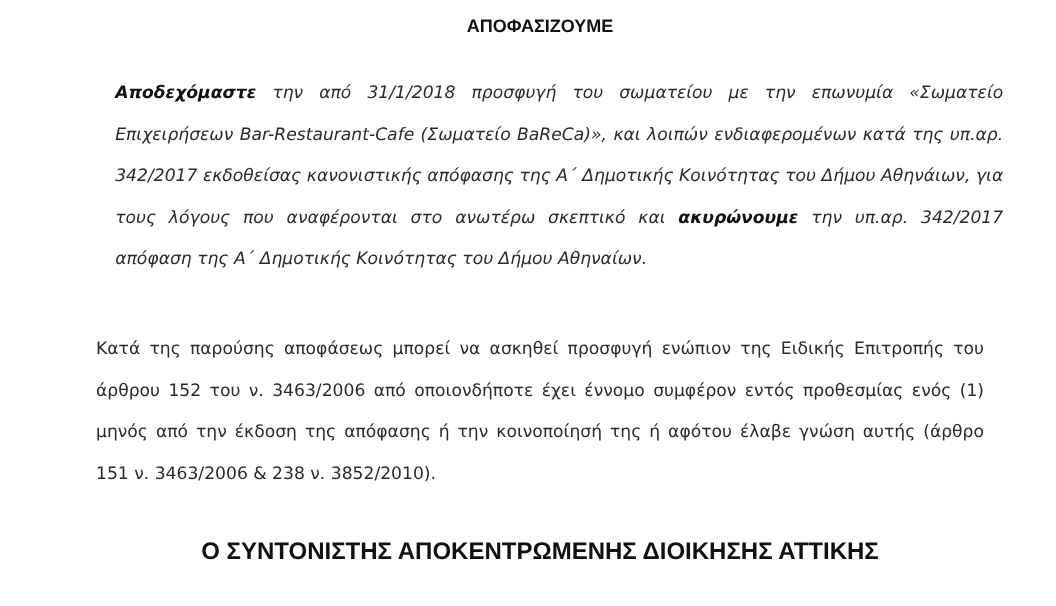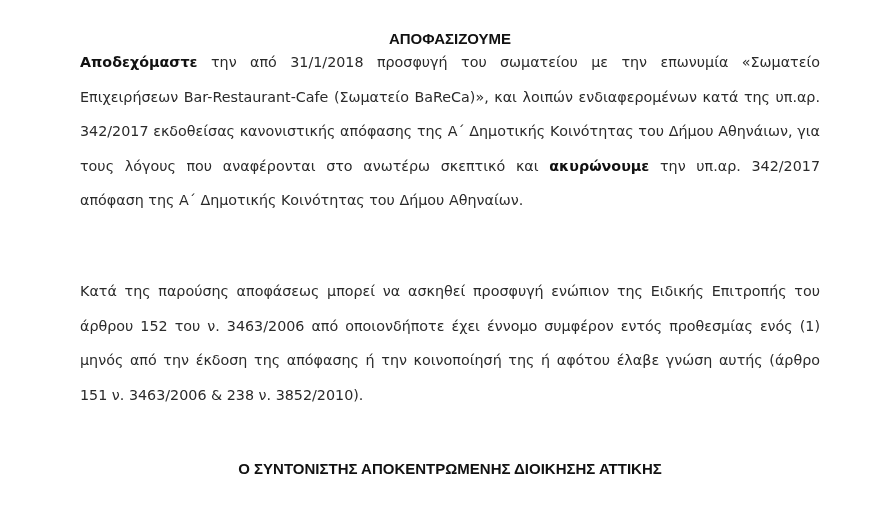--- a/index.html
+++ b/index.html
@@ -24,41 +24,41 @@
   .heading {
     position: absolute;
     left: 0;
     width: 740px;
     text-align: center;
     font-weight: bold;
     font-size: 14px;
     color: #111111;
     font-family: "Liberation Sans", sans-serif;
   }
-  .heading.top { top: 14px; font-size: 15px; margin-top: 16px; }
-  .heading.bottom { top: 460px; font-size: 15px; }
+  .heading.top { top: 14px; font-size: 15px; }
+  .heading.bottom { top: 449px; font-size: 20px; }
   .para {
     position: absolute;
     left: 0;
     width: 740px;
     font-size: 14.3px;
     line-height: 34.5px;
     text-align: justify;
     color: #2a2a2a;
   }
   .para.p1 { top: 45px; }
   .para.p2 { top: 274px; }
   .bold { font-weight: bold; color: #111111; }
 </style>
 </head>
 <body>
 
 <div class="page">
   <div class="heading top">ΑΠΟΦΑΣΙΖΟΥΜΕ</div>
 
-  <p class="para p1" style="margin:0;">
+  <p class="para p1" style="margin:16px;font-style:italic;">
     <span class="bold">Αποδεχόμαστε</span><span> την από 31/1/2018 προσφυγή του σωματείου με την επωνυμία «Σωματείο Επιχειρήσεων Bar-Restaurant-Cafe (Σωματείο BaReCa)», και λοιπών ενδιαφερομένων κατά της υπ.αρ. 342/2017 εκδοθείσας κανονιστικής απόφασης της Α΄ Δημοτικής Κοινότητας του Δήμου Αθηνάιων, για τους λόγους που αναφέρονται στο ανωτέρω σκεπτικό και </span><span class="bold">ακυρώνουμε</span><span> την υπ.αρ. 342/2017 απόφαση της Α΄ Δημοτικής Κοινότητας του Δήμου Αθηναίων.</span>
   </p>
 
   <p class="para p2" style="margin:0;">Κατά της παρούσης αποφάσεως μπορεί να ασκηθεί προσφυγή ενώπιον της Ειδικής Επιτροπής του άρθρου 152 του ν. 3463/2006 από οποιονδήποτε έχει έννομο συμφέρον εντός προθεσμίας ενός (1) μηνός από την έκδοση της απόφασης ή την κοινοποίησή της ή αφότου έλαβε γνώση αυτής (άρθρο 151 ν. 3463/2006 &amp; 238 ν. 3852/2010).</p>
 
   <div class="heading bottom">Ο ΣΥΝΤΟΝΙΣΤΗΣ ΑΠΟΚΕΝΤΡΩΜΕΝΗΣ ΔΙΟΙΚΗΣΗΣ ΑΤΤΙΚΗΣ</div>
 </div>
 
 </body></html>

